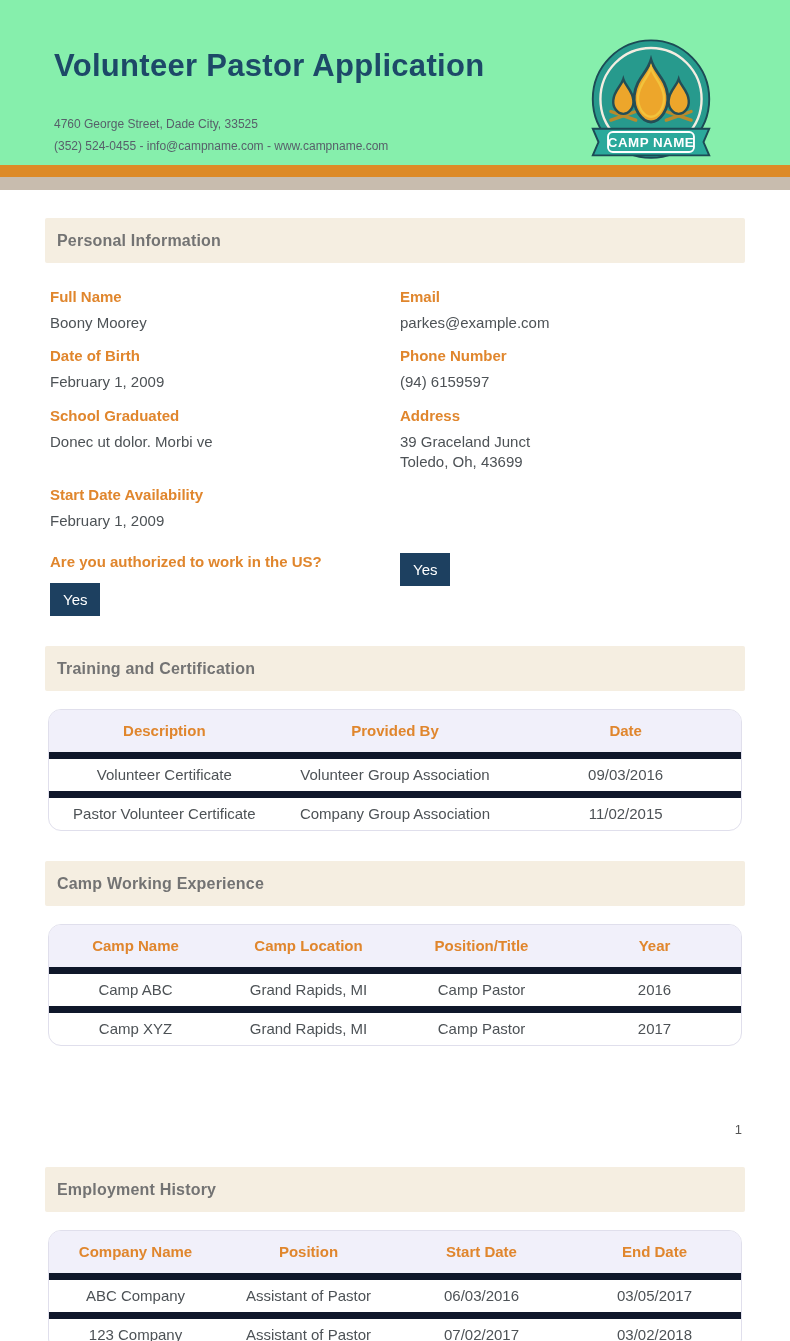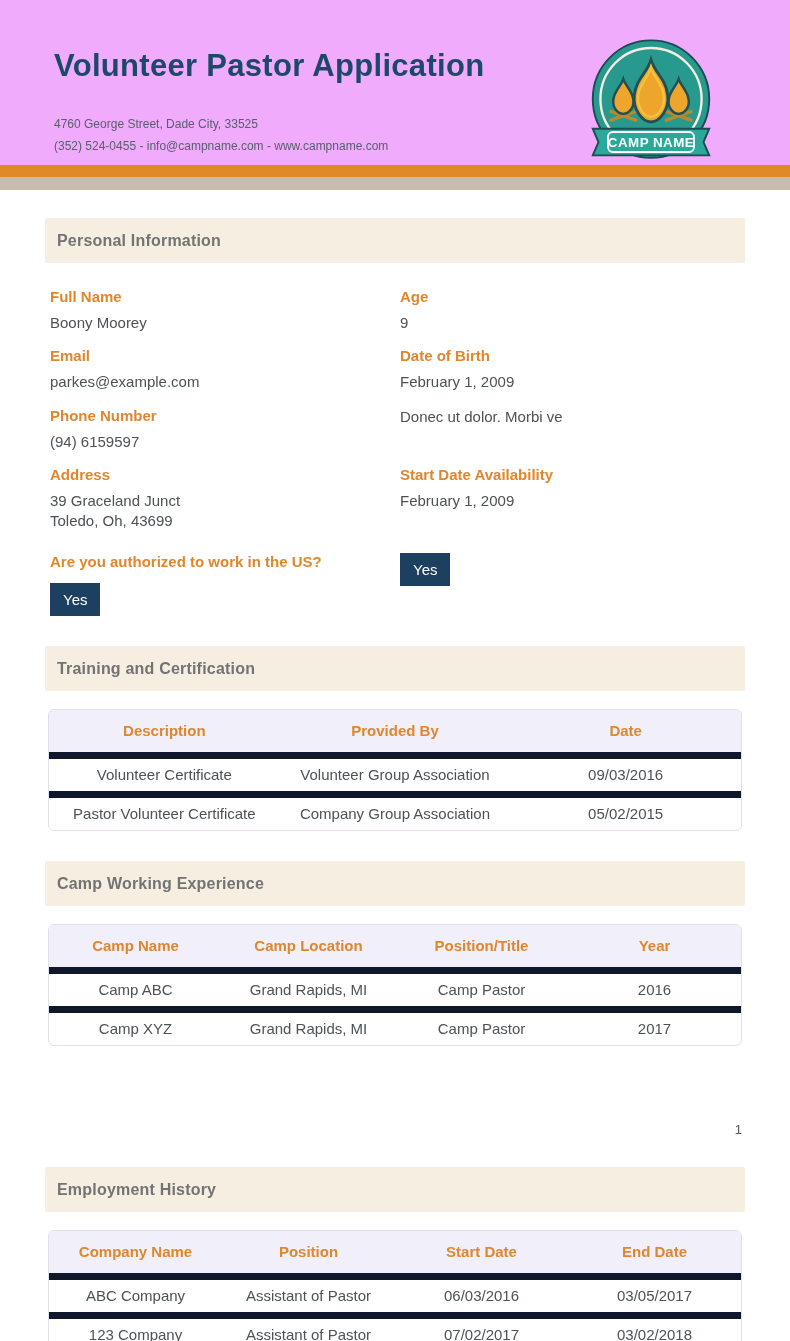--- a/index.html
+++ b/index.html
@@ -6,21 +6,21 @@
   html, body { margin: 0; padding: 0; }
   body {
     width: 790px;
     background: #ffffff;
     font-family: "Liberation Sans", sans-serif;
     -webkit-font-smoothing: antialiased;
   }
 
   
   .header {
-    background: #f0abfc;
+    background: #86efac;
     height: 165px;
     position: relative;
     padding: 48px 0 0 54px;
   }
   .header h1 {
     margin: 0;
     font-size: 31px;
     font-weight: bold;
     color: #1d4968;
     letter-spacing: 0.3px;
@@ -102,21 +102,21 @@
     border: none;
     border-radius: 0;
     padding: 8px 13px;
     cursor: pointer;
   }
 
   
   .table-wrap {
     margin: 18px 3px 8px 3px;
     border: 1px solid #e0dfec;
-    border-radius: 6px;
+    border-radius: 13px;
     overflow: hidden;
     background: #ffffff;
   }
   table.data-table {
     width: 100%;
     border-collapse: collapse;
     table-layout: fixed;
   }
   table.data-table thead th {
     background: #f1f0fa;
@@ -186,36 +186,33 @@
     <section class="form-section">
       <div class="section-bar">
         <h2>Personal Information</h2>
       </div>
       <div class="fields-grid">
           <div class="field">
             <span class="label">Full Name</span>
             <div class="value">Boony Moorey</div>
           </div>
           <div class="field">
-            <span class="label">Age</span>
-            <div class="value">9</div>
-          </div>
-          <div class="field">
             <span class="label">Email</span>
             <div class="value">parkes@example.com</div>
           </div>
           <div class="field">
             <span class="label">Date of Birth</span>
             <div class="value">February 1, 2009</div>
           </div>
           <div class="field">
             <span class="label">Phone Number</span>
             <div class="value">(94) 6159597</div>
           </div>
           <div class="field">
+            <span class="label">School Graduated</span>
             <div class="value">Donec ut dolor. Morbi ve</div>
           </div>
           <div class="field">
             <span class="label">Address</span>
             <div class="value">39 Graceland Junct
 Toledo, Oh, 43699</div>
           </div>
           <div class="field">
             <span class="label">Start Date Availability</span>
             <div class="value">February 1, 2009</div>
@@ -242,21 +239,21 @@
             </thead>
             <tbody>
               <tr>
                 <td>Volunteer Certificate</td>
                 <td>Volunteer Group Association</td>
                 <td>09/03/2016</td>
               </tr>
               <tr>
                 <td>Pastor Volunteer Certificate</td>
                 <td>Company Group Association</td>
-                <td>05/02/2015</td>
+                <td>11/02/2015</td>
               </tr>
             </tbody>
           </table>
       </div>
     </section>
 
     <section class="form-section">
       <div class="section-bar">
         <h2>Camp Working Experience</h2>
       </div>

